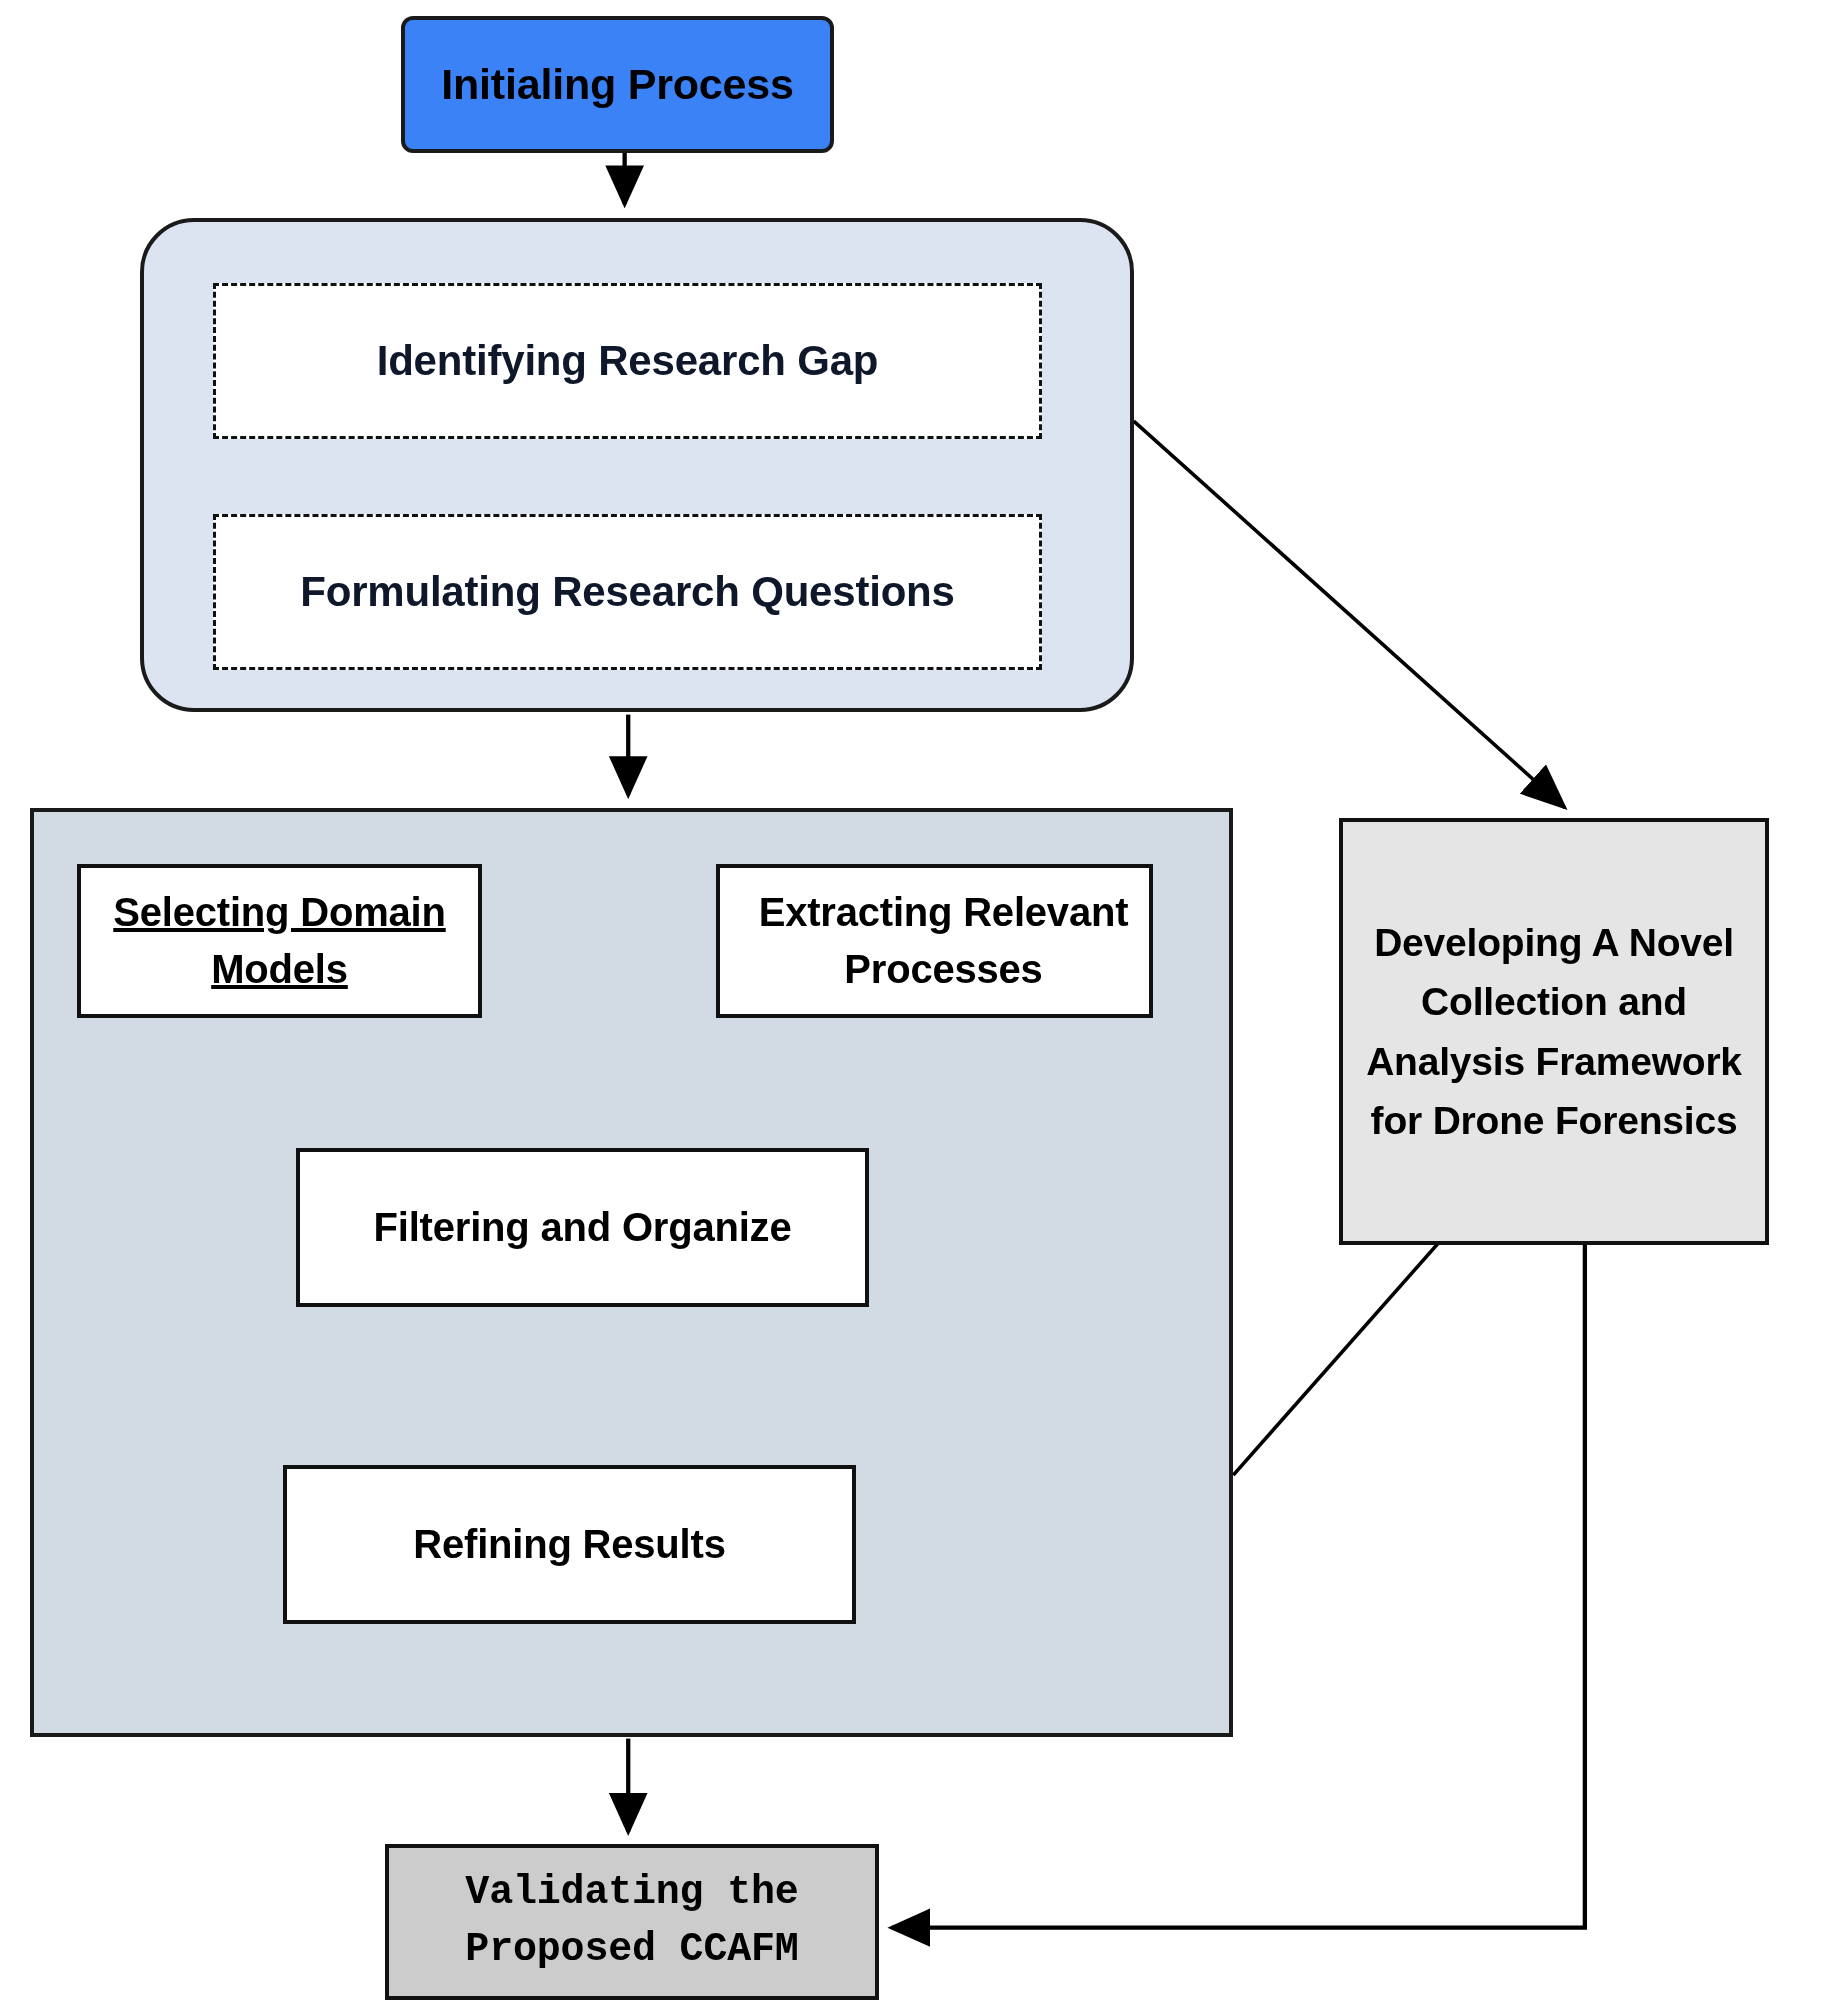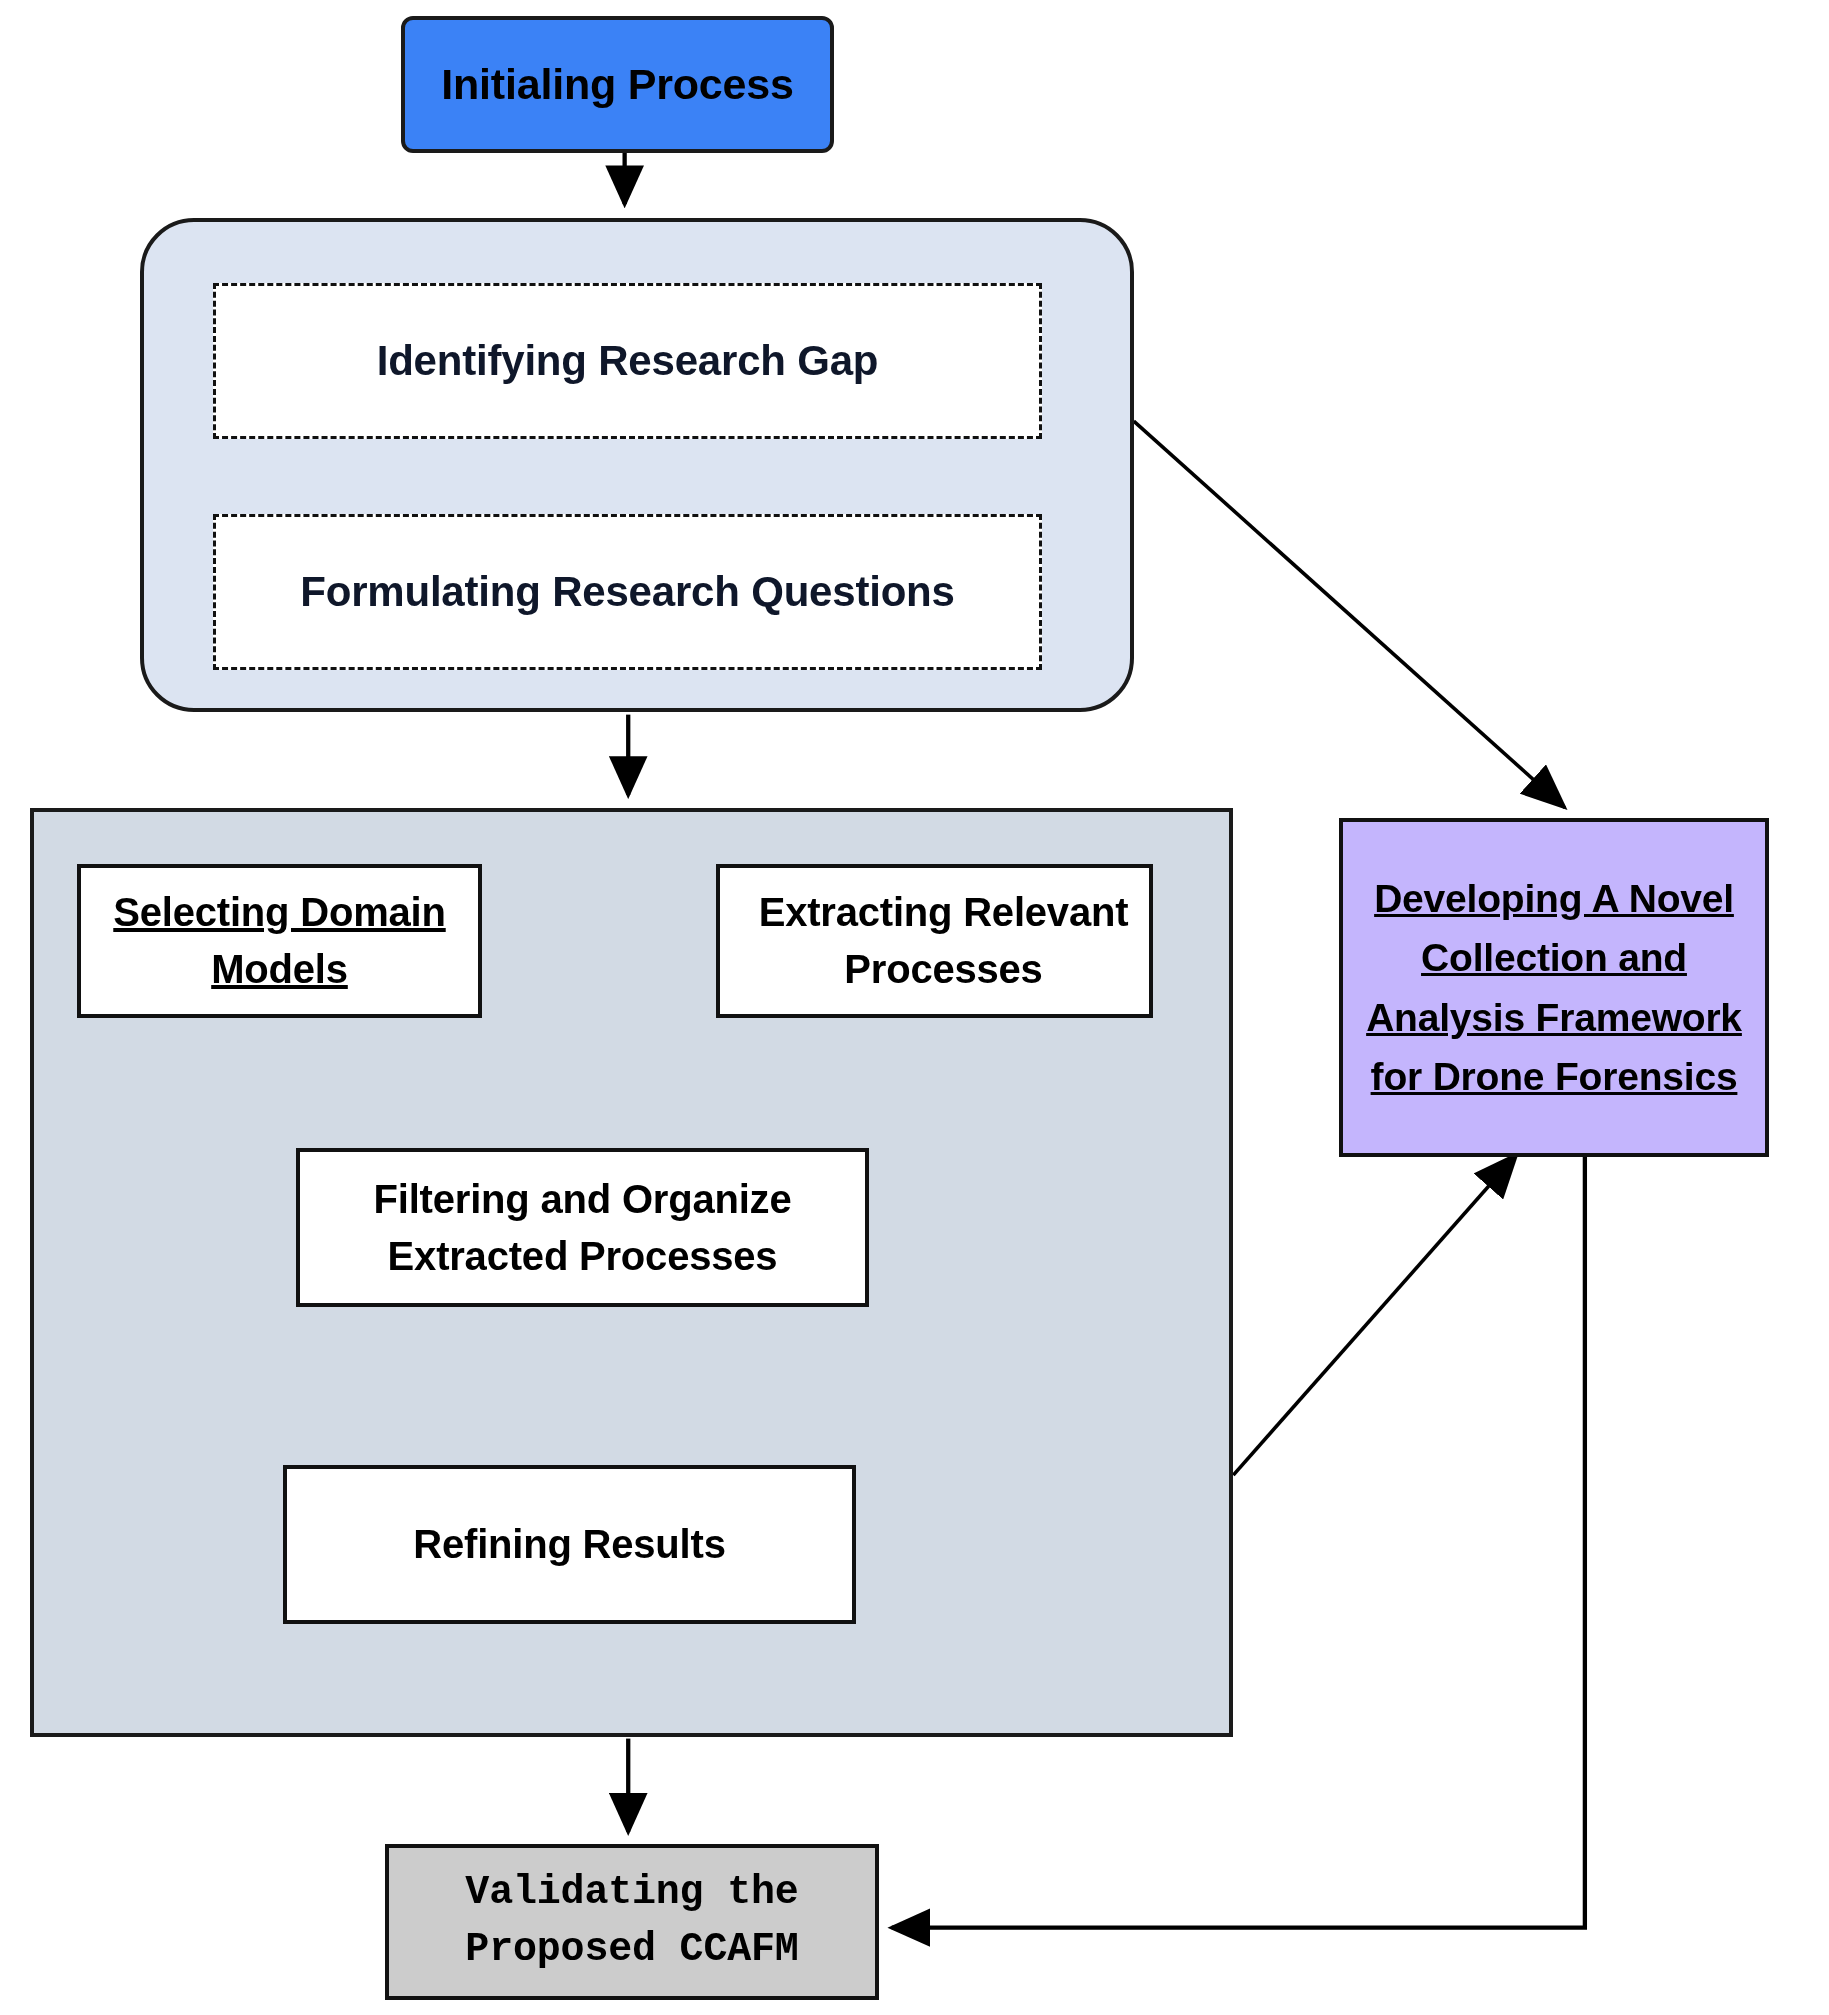--- a/index.html
+++ b/index.html
@@ -100,26 +100,25 @@
   #n-domain   { left: 77px;  top: 864px; width: 405px;  height: 154px; text-decoration: underline; }
   #n-extract  { left: 716px; top: 864px; width: 437px;  height: 154px; padding-left: 18px; }
   #n-filter   { left: 296px;  top: 1148px; width: 573px;  height: 159px; }
   #n-refine   { left: 283px;  top: 1465px; width: 573px;  height: 159px; }
 
   
   #n-developing {
     left: 1339px;
     top: 818px;
     width: 430px;
-    height: 339px;
-    background: #c4b5fd;
+    height: 427px;
+    background: #e5e5e5;
     border: 4.3px solid #111111;
     font-size: 39px;
     line-height: 1.52;
-    text-decoration: underline;
   }
 
   
   #n-validating {
     left: 385px;
     top: 1844px;
     width: 494px;
     height: 156px;
     background: #cccccc;
     border: 4.3px solid #111111;
@@ -215,21 +214,20 @@
   <div class="node white-box" id="n-extract">
     <div>
       <span class="node-label">Extracting Relevant</span>
       <span class="node-label">Processes</span>
     </div>
   </div>
 
   <div class="node white-box" id="n-filter">
     <div>
       <span class="node-label">Filtering and Organize</span>
-      <span class="node-label">Extracted Processes</span>
     </div>
   </div>
 
   <div class="node white-box" id="n-refine">
     <span class="node-label">Refining Results</span>
   </div>
 
   <div class="node" id="n-developing">
     <div>
       <span class="node-label">Developing A Novel</span>

